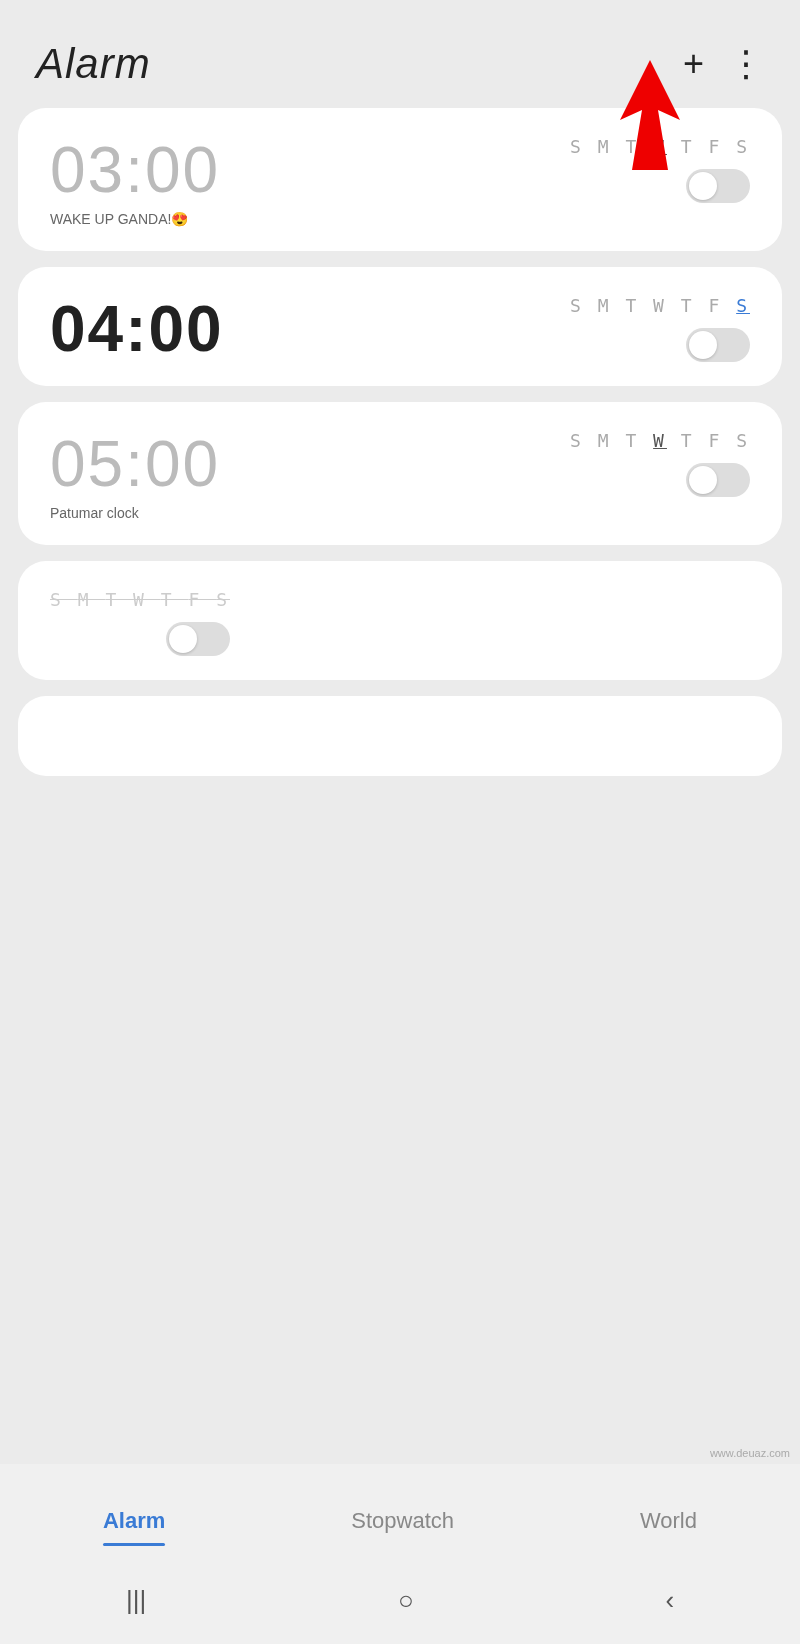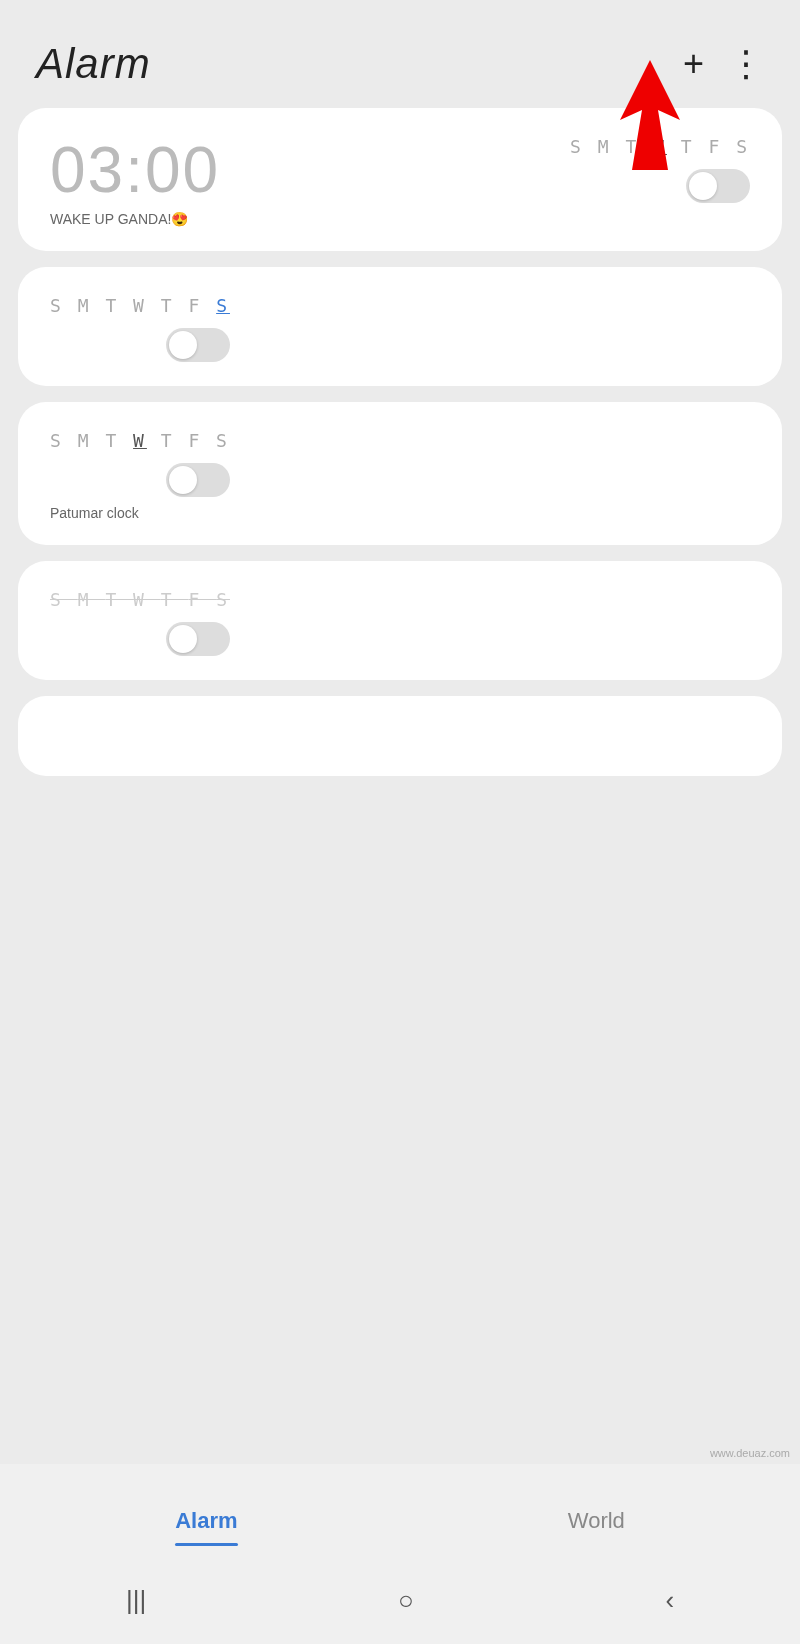--- a/index.html
+++ b/index.html
@@ -243,31 +243,33 @@
           <span>S </span><span>M </span><span>T </span><span style="text-decoration:underline;color:#555">W</span><span> T </span><span>F </span><span>S</span>
         </div>
         <button class="toggle"></button>
       </div>
     </div>
     <span class="alarm-label">WAKE UP GANDA!😍</span>
   </div>
 
   <div class="alarm-card">
     <div class="alarm-card-row">
+      <span class="alarm-time active">04:00</span>
       <div class="alarm-right">
         <div class="alarm-days">
           <span>S </span><span>M </span><span>T </span><span>W </span><span>T </span><span>F </span><span style="color:#3a7bd5;text-decoration:underline">S</span>
         </div>
         <button class="toggle"></button>
       </div>
     </div>
   </div>
 
   <div class="alarm-card">
     <div class="alarm-card-row">
+      <span class="alarm-time light">05:00</span>
       <div class="alarm-right">
         <div class="alarm-days">
           <span>S </span><span>M </span><span>T </span><span style="text-decoration:underline;color:#555">W</span><span> T </span><span>F </span><span>S</span>
         </div>
         <button class="toggle"></button>
       </div>
     </div>
     <span class="alarm-label">Patumar clock</span>
   </div>
 
@@ -284,20 +286,21 @@
 
   <div class="alarm-card-empty"></div>
 
 </div>
 
 <div class="watermark">www.deuaz.com</div>
 
 <div class="bottom-nav">
   <div class="nav-tabs">
     <button class="nav-tab active">Alarm</button>
+    <button class="nav-tab">Stopwatch</button>
     <button class="nav-tab">World</button>
   </div>
   <div class="nav-bar">
     <span class="nav-icon">|||</span>
     <span class="nav-icon">○</span>
     <span class="nav-icon">‹</span>
   </div>
 </div>
 
 </body></html>

